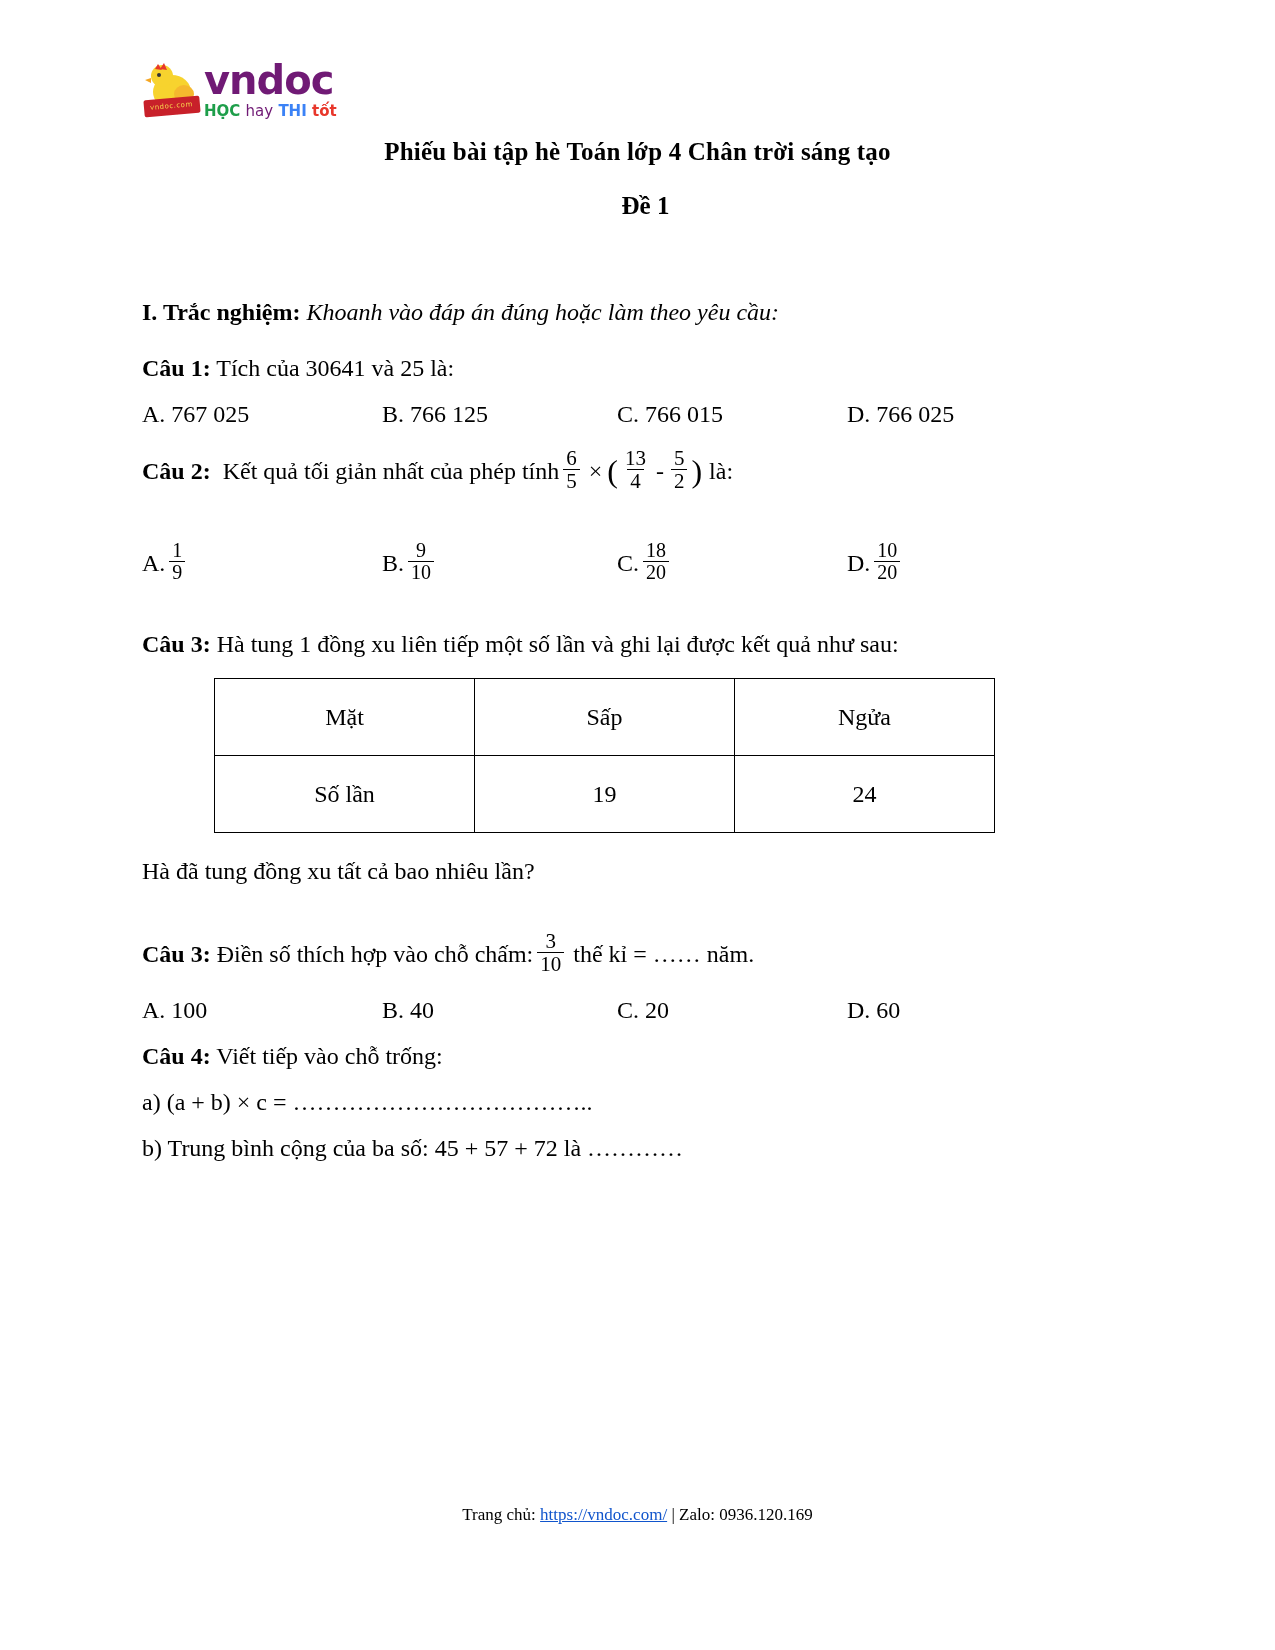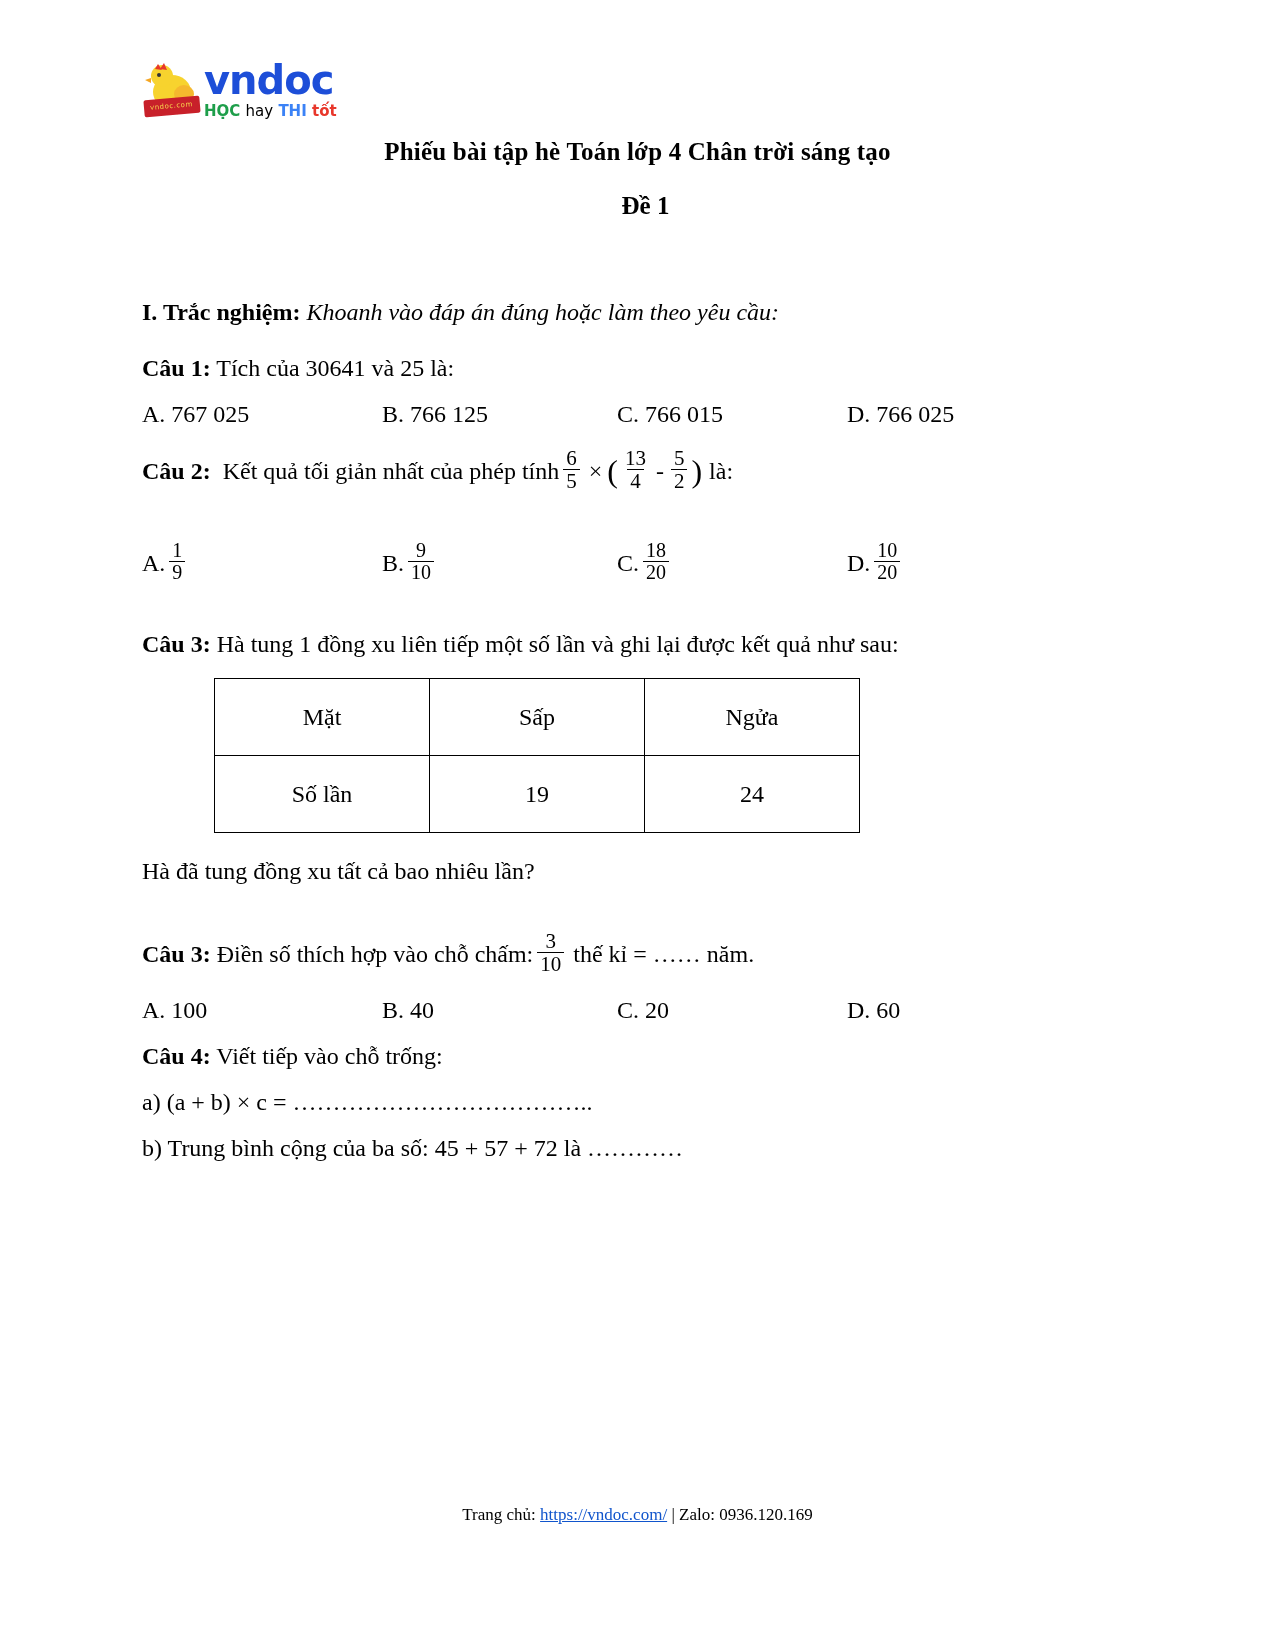--- a/index.html
+++ b/index.html
@@ -40,34 +40,34 @@
   }
   .logo-text-block {
     position: absolute;
     left: 62px;
     top: 2px;
   }
   .logo-vndoc {
     font-family: "DejaVu Sans", sans-serif;
     font-weight: bold;
     font-size: 40px;
-    color: #1d4ed8;
+    color: #701a75;
     letter-spacing: -1px;
     line-height: 40px;
   }
   .logo-tagline {
     font-family: "DejaVu Sans", sans-serif;
     font-weight: bold;
     font-size: 15px;
     line-height: 18px;
     margin-top: 2px;
     white-space: nowrap;
   }
   .tag-hoc { color: #1e9e4a; }
-  .tag-hay { color: #000000; font-weight: normal; }
+  .tag-hay { color: #701a75; font-weight: normal; }
   .tag-thi { color: #3b82f6; }
   .tag-tot { color: #e8372b; }
   .ribbon {
     position: absolute;
     left: 2px;
     top: 40px;
     width: 56px;
     height: 17px;
     background: #c8202a;
     border-radius: 2px;
@@ -161,21 +161,21 @@
     border-top: 1.4px solid #000;
   }
   .frac.big { font-size: 21px; }
 
   
   .tbl-wrap {
     margin: 4px 0 26px 72px;
   }
   table.coin {
     border-collapse: collapse;
-    width: 646px;
+    width: 781px;
     table-layout: fixed;
   }
   table.coin td {
     border: 1.5px solid #000000;
     text-align: center;
     font-size: 24px;
     height: 74px;
     vertical-align: middle;
   }
 

